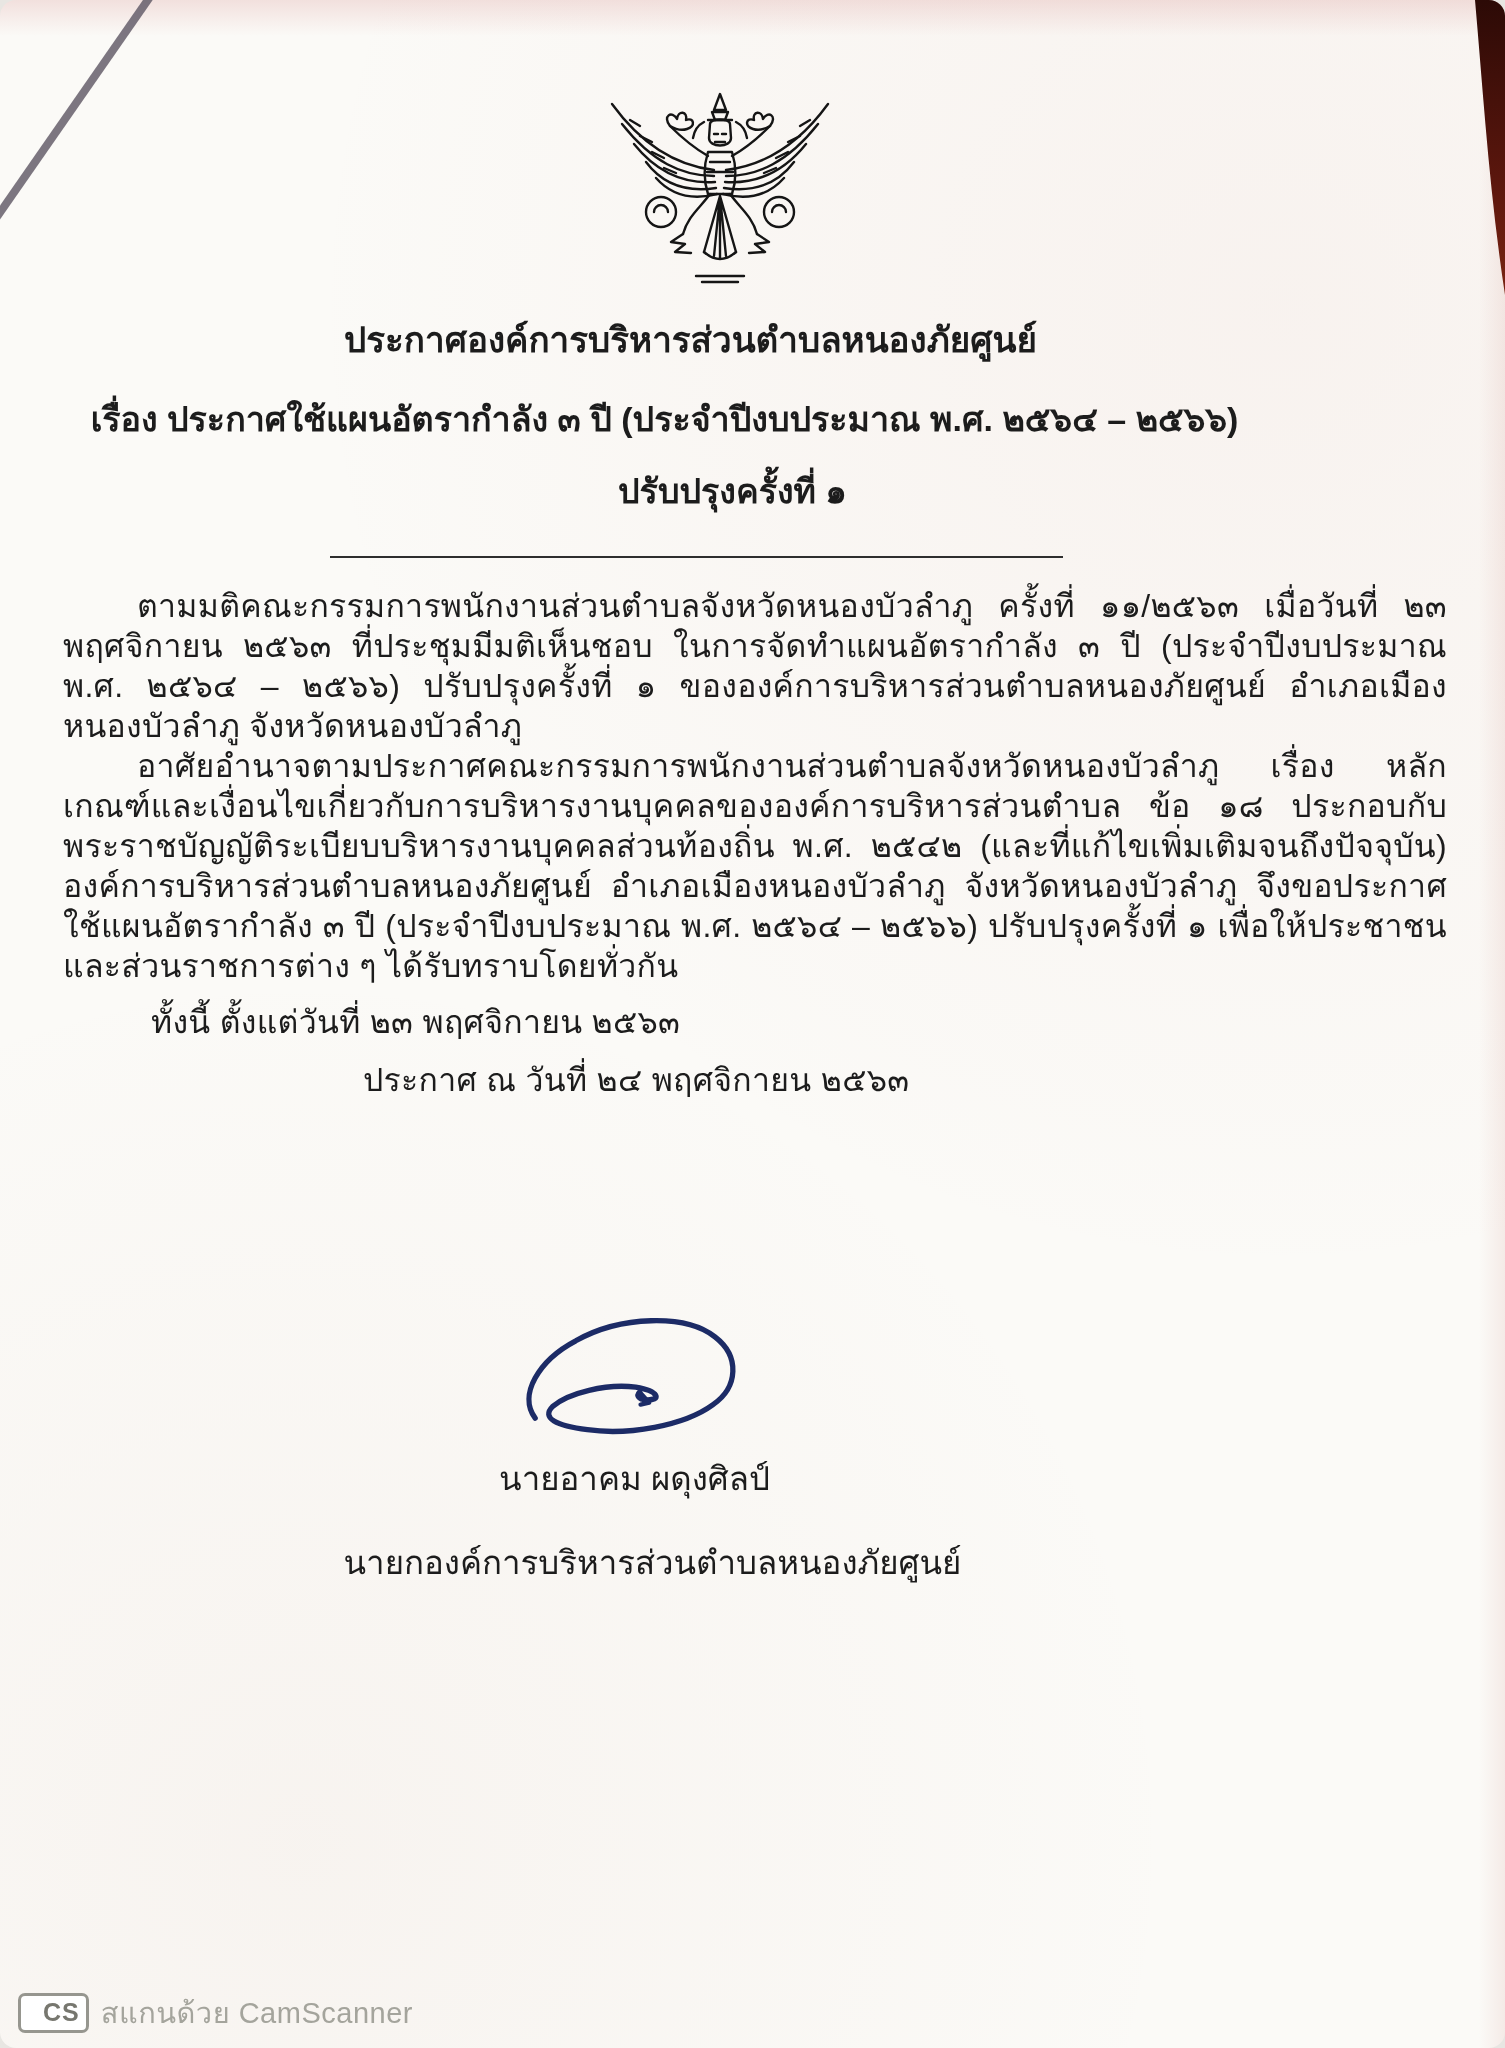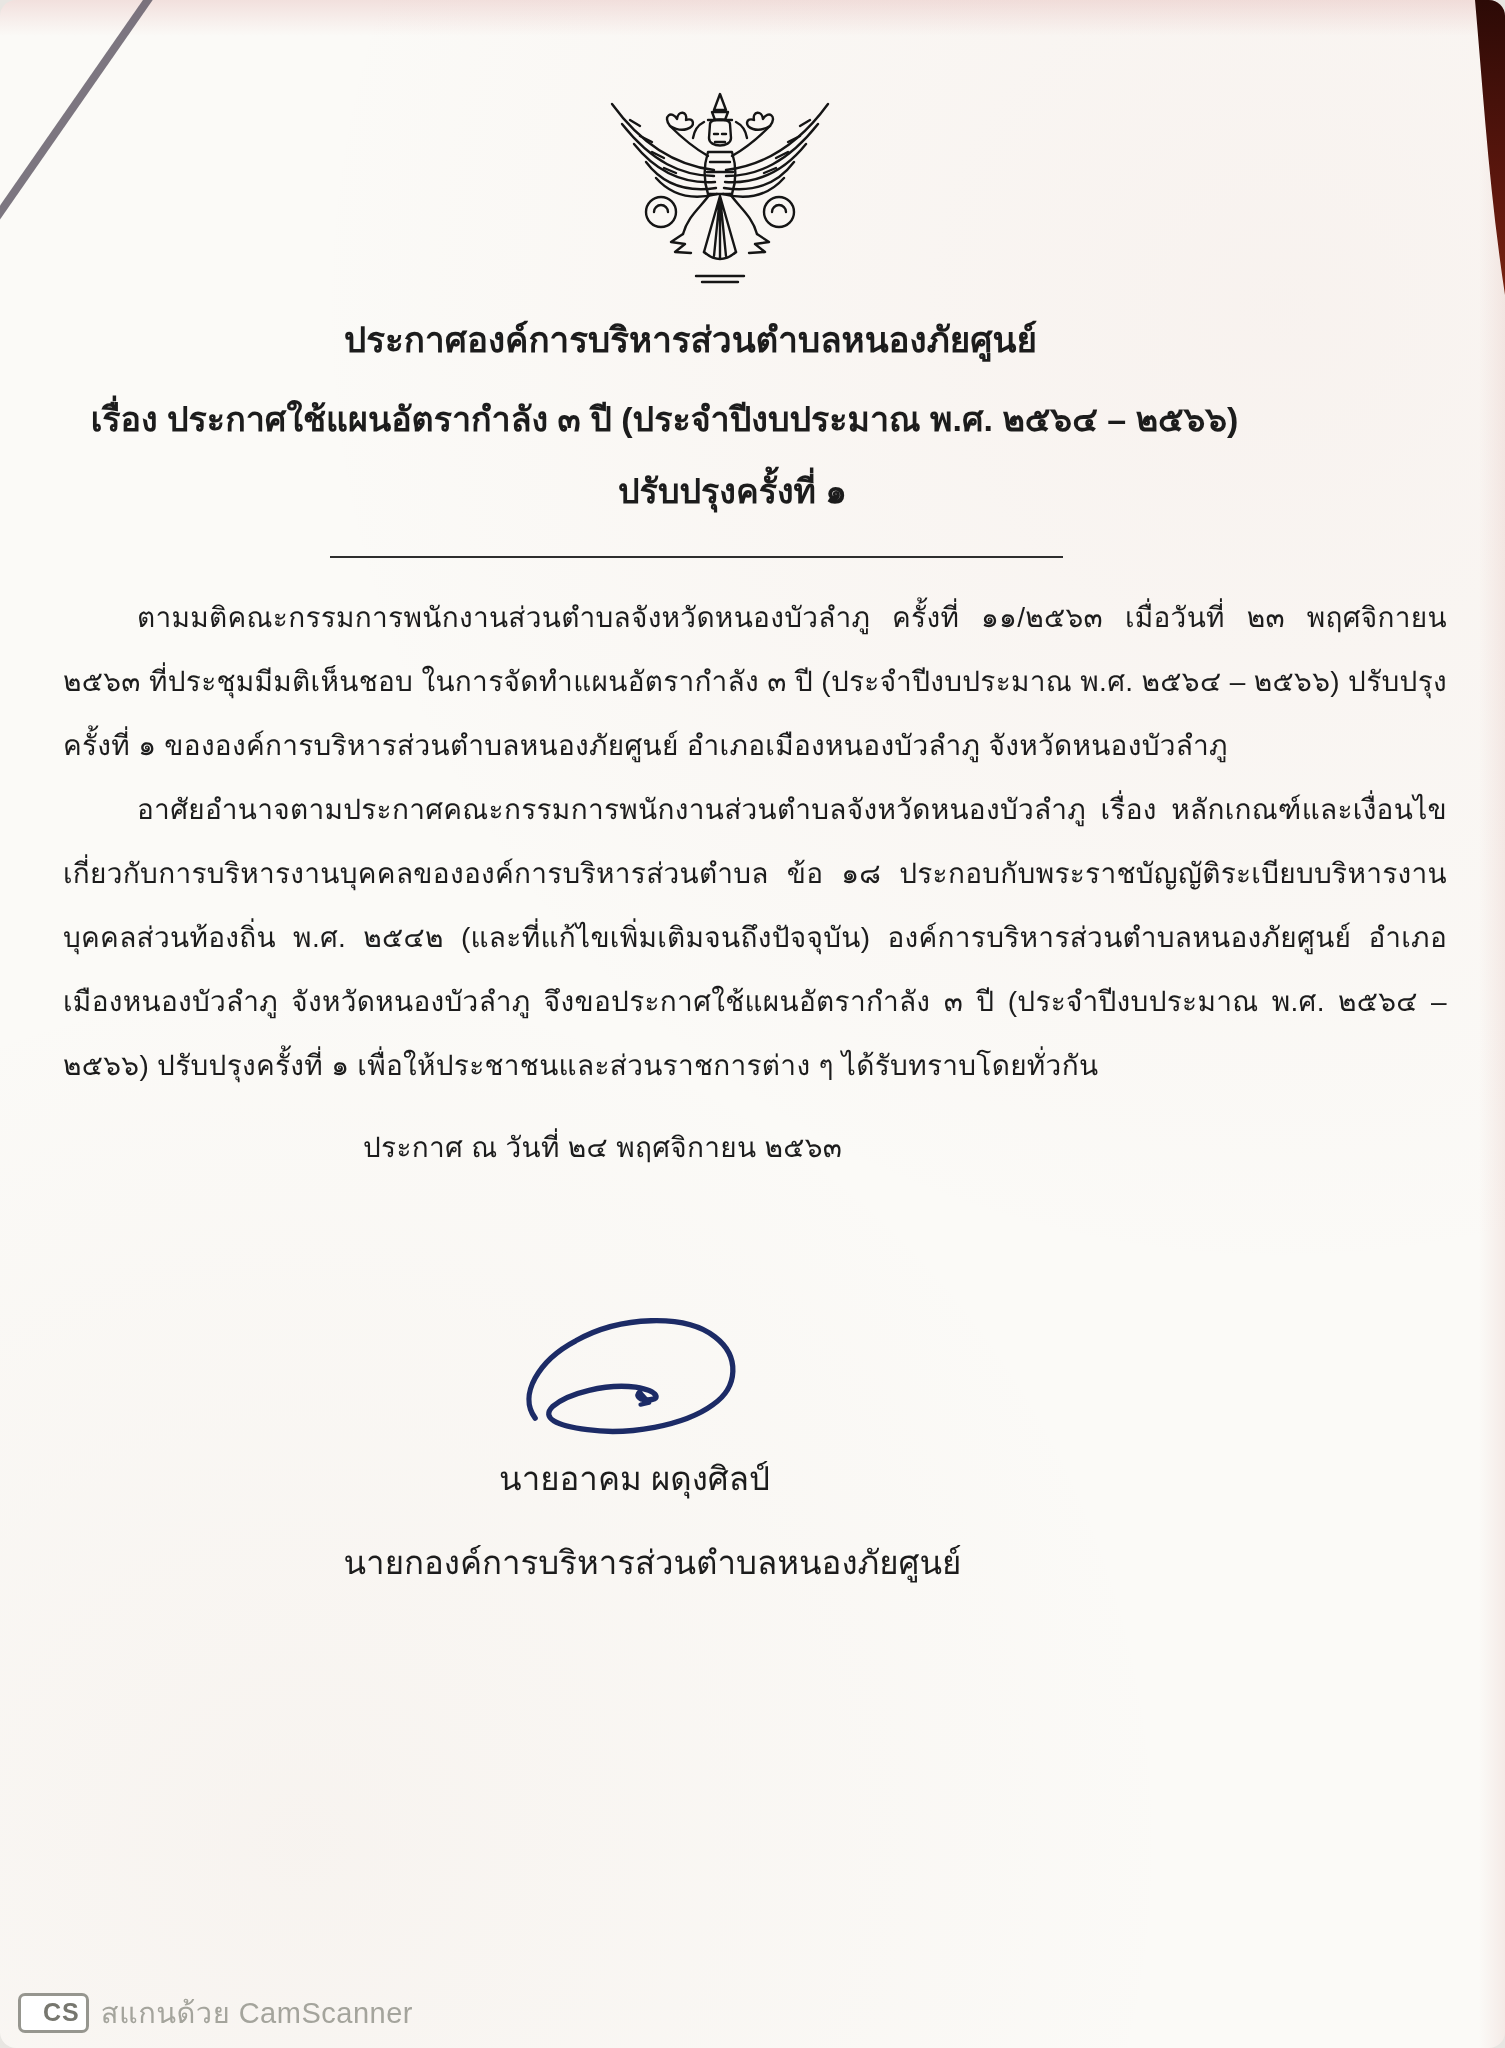--- a/index.html
+++ b/index.html
@@ -26,21 +26,21 @@
   .corner-line{position:absolute;top:0;left:0;}
   .edge-wedge{position:absolute;top:0;right:0;}
   
   .emblem{position:absolute;top:90px;left:600px;width:240px;height:205px;}
   .hline{position:absolute;line-height:1.25;white-space:nowrap;font-weight:600;}
   .title{top:318px;left:0;width:100%;text-align:center;font-size:35px;transform:translateX(-62px);}
   .subject{top:398px;left:0;width:100%;text-align:center;font-size:34px;transform:translateX(-88px);}
   .revision{top:470px;left:0;width:100%;text-align:center;font-size:34px;transform:translateX(-20px);}
   .rule{position:absolute;top:556px;left:330px;width:733px;height:0;border-top:2px solid #2e2e2e;}
   
-  .body-text{position:absolute;top:586px;left:63px;right:58px;font-size:28px;line-height:64px;letter-spacing:.3px;}
+  .body-text{position:absolute;top:586px;left:63px;right:58px;font-size:32px;line-height:40px;letter-spacing:.3px;}
   .body-text p{margin:0;text-align:justify;}
   .para{text-indent:74px;}
   .effective{text-indent:88px;margin-top:16px !important;text-align:left !important;}
   .announced{text-indent:300px;margin-top:18px !important;text-align:left !important;}
   
   .signature{position:absolute;top:1306px;left:502px;width:250px;height:145px;}
   .signer-name{position:absolute;top:1452px;left:0;width:100%;text-align:center;font-size:33px;transform:translateX(-118px);}
   .signer-pos{position:absolute;top:1536px;left:0;width:100%;text-align:center;font-size:33px;transform:translateX(-100px);}
   
   .footer{position:absolute;left:18px;top:1990px;display:flex;align-items:center;gap:12px;}
@@ -116,20 +116,21 @@
   </svg>
 
   <h1 class="hline title" style="position:absolute;margin:0;">ประกาศองค์การบริหารส่วนตำบลหนองภัยศูนย์</h1>
   <p class="hline subject" style="position:absolute;margin:0;">เรื่อง ประกาศใช้แผนอัตรากำลัง ๓ ปี (ประจำปีงบประมาณ พ.ศ. ๒๕๖๔ – ๒๕๖๖)</p>
   <p class="hline revision" style="position:absolute;margin:0;">ปรับปรุงครั้งที่ ๑</p>
   <div class="rule"></div>
 
   <div class="body-text">
     <p class="para">ตามมติคณะกรรมการพนักงานส่วนตำบลจังหวัดหนองบัวลำภู ครั้งที่ ๑๑/๒๕๖๓ เมื่อวันที่ ๒๓ พฤศจิกายน ๒๕๖๓ ที่ประชุมมีมติเห็นชอบ ในการจัดทำแผนอัตรากำลัง ๓ ปี (ประจำปีงบประมาณ พ.ศ. ๒๕๖๔ – ๒๕๖๖) ปรับปรุงครั้งที่ ๑ ขององค์การบริหารส่วนตำบลหนองภัยศูนย์ อำเภอเมืองหนองบัวลำภู จังหวัดหนองบัวลำภู</p>
     <p class="para">อาศัยอำนาจตามประกาศคณะกรรมการพนักงานส่วนตำบลจังหวัดหนองบัวลำภู เรื่อง หลักเกณฑ์และเงื่อนไขเกี่ยวกับการบริหารงานบุคคลขององค์การบริหารส่วนตำบล ข้อ ๑๘ ประกอบกับพระราชบัญญัติระเบียบบริหารงานบุคคลส่วนท้องถิ่น พ.ศ. ๒๕๔๒ (และที่แก้ไขเพิ่มเติมจนถึงปัจจุบัน) องค์การบริหารส่วนตำบลหนองภัยศูนย์ อำเภอเมืองหนองบัวลำภู จังหวัดหนองบัวลำภู จึงขอประกาศใช้แผนอัตรากำลัง ๓ ปี (ประจำปีงบประมาณ พ.ศ. ๒๕๖๔ – ๒๕๖๖) ปรับปรุงครั้งที่ ๑ เพื่อให้ประชาชนและส่วนราชการต่าง ๆ ได้รับทราบโดยทั่วกัน</p>
+    <p class="effective">ทั้งนี้ ตั้งแต่วันที่ ๒๓ พฤศจิกายน ๒๕๖๓</p>
     <p class="announced">ประกาศ ณ วันที่ ๒๔ พฤศจิกายน ๒๕๖๓</p>
   </div>
 
   <svg class="signature" viewBox="0 0 250 150" fill="none" stroke="#1c2b66" stroke-width="5.5" stroke-linecap="round" stroke-linejoin="round">
     <path d="M30 116 C 12 92, 34 56, 72 36 C 118 10, 186 8, 216 32 C 242 52, 240 84, 214 102 C 184 124, 126 134, 84 128 C 52 124, 36 116, 48 104 C 64 90, 104 80, 134 84 C 158 88, 162 98, 144 97 C 138 96.5, 134 93, 138 89"></path>
     <path d="M138 89 l10 11 -9 2" stroke-width="4.5"></path>
   </svg>
   <p class="signer-name" style="margin:0;">นายอาคม  ผดุงศิลป์</p>
   <p class="signer-pos" style="margin:0;">นายกองค์การบริหารส่วนตำบลหนองภัยศูนย์</p>
 

